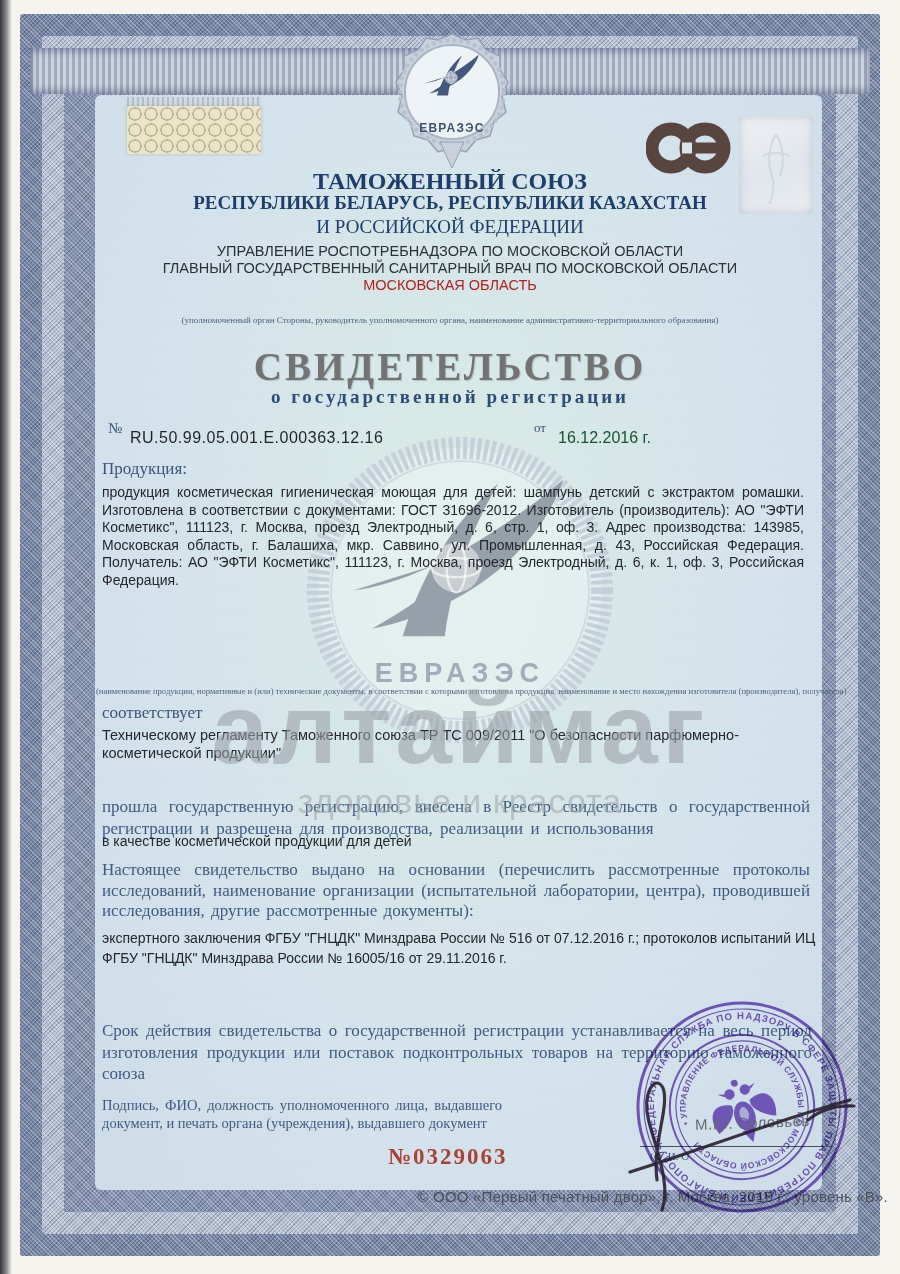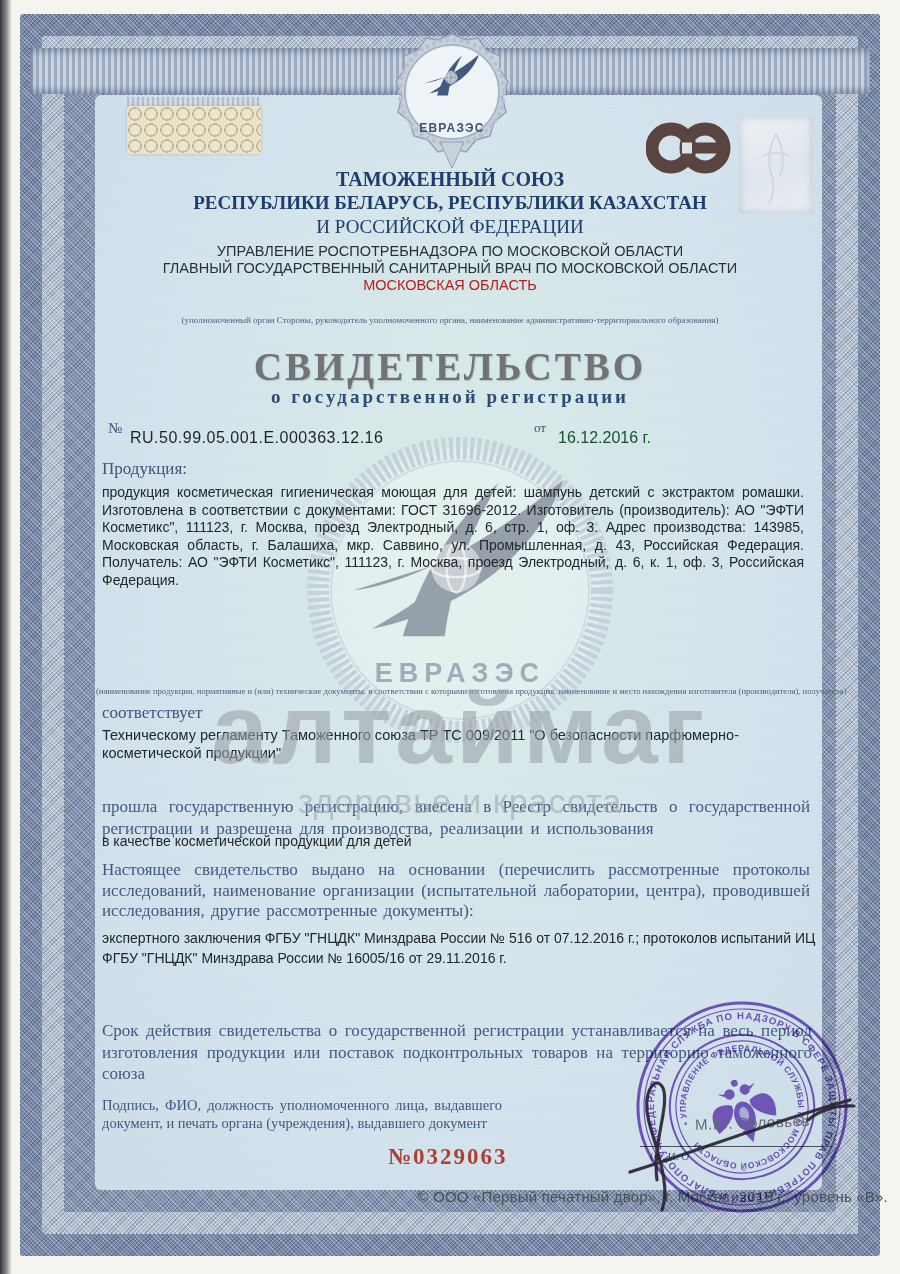--- a/index.html
+++ b/index.html
@@ -98,21 +98,21 @@
     <path d="M37,18 C30,30 28,46 33,60 C36,70 34,80 30,88 M37,18 C44,30 46,46 41,60 M24,40 C30,36 44,36 50,40" fill="none" stroke="#ccd3da" stroke-width="2" opacity="0.8"></path>
   </svg>
 </div>
 <svg class="abs" style="left:646px;top:118px;z-index:4" width="92" height="60" viewBox="0 0 92 60" aria-label="СЭ">
   <circle cx="25" cy="30" r="19" fill="none" stroke="#5a4440" stroke-width="13"></circle>
   <circle cx="59" cy="30" r="19" fill="none" stroke="#5a4440" stroke-width="13"></circle>
   <rect x="50" y="24.5" width="22" height="11" fill="#5a4440"></rect>
   <rect x="36" y="24.5" width="10" height="11" fill="#d8e3ea"></rect>
 </svg>
 
-<div class="t serif center navy" style="left:100px;top:168px;width:700px;font-size:20px;font-weight:bold">ТАМОЖЕННЫЙ СОЮЗ</div>
+<div class="t serif center navy" style="left:100px;top:168px;width:700px;font-size:24px;font-weight:bold">ТАМОЖЕННЫЙ СОЮЗ</div>
 <div class="t serif center navy" style="left:100px;top:192px;width:700px;font-size:19px;font-weight:bold">РЕСПУБЛИКИ БЕЛАРУСЬ, РЕСПУБЛИКИ КАЗАХСТАН</div>
 <div class="t serif center navy" style="left:100px;top:216px;width:700px;font-size:19px;font-weight:normal">И РОССИЙСКОЙ ФЕДЕРАЦИИ</div>
 <div class="t sans center" style="left:100px;top:243px;width:700px;font-size:14.5px;color:#2b2f36">УПРАВЛЕНИЕ РОСПОТРЕБНАДЗОРА ПО МОСКОВСКОЙ ОБЛАСТИ</div>
 <div class="t sans center" style="left:100px;top:260px;width:700px;font-size:14.5px;color:#2b2f36">ГЛАВНЫЙ ГОСУДАРСТВЕННЫЙ САНИТАРНЫЙ ВРАЧ ПО МОСКОВСКОЙ ОБЛАСТИ</div>
 <div class="t sans center" style="left:100px;top:277px;width:700px;font-size:14.5px;color:#b91c1c">МОСКОВСКАЯ ОБЛАСТЬ</div>
 <div class="t serif center" style="left:95px;top:315px;width:710px;font-size:9px;color:#4d6080">(уполномоченный орган Стороны, руководитель уполномоченного органа, наименование административно-территориального образования)</div>
 
 <div class="t serif center" style="left:100px;top:344px;width:700px;font-size:39px;font-weight:bold;letter-spacing:3px;color:#737373;text-shadow:1px 1px 1px rgba(60,80,120,.25)">СВИДЕТЕЛЬСТВО</div>
 <div class="t serif center" style="left:100px;top:386px;width:700px;font-size:19px;font-weight:bold;letter-spacing:3px;color:#2c4c78">о государственной регистрации</div>
 

